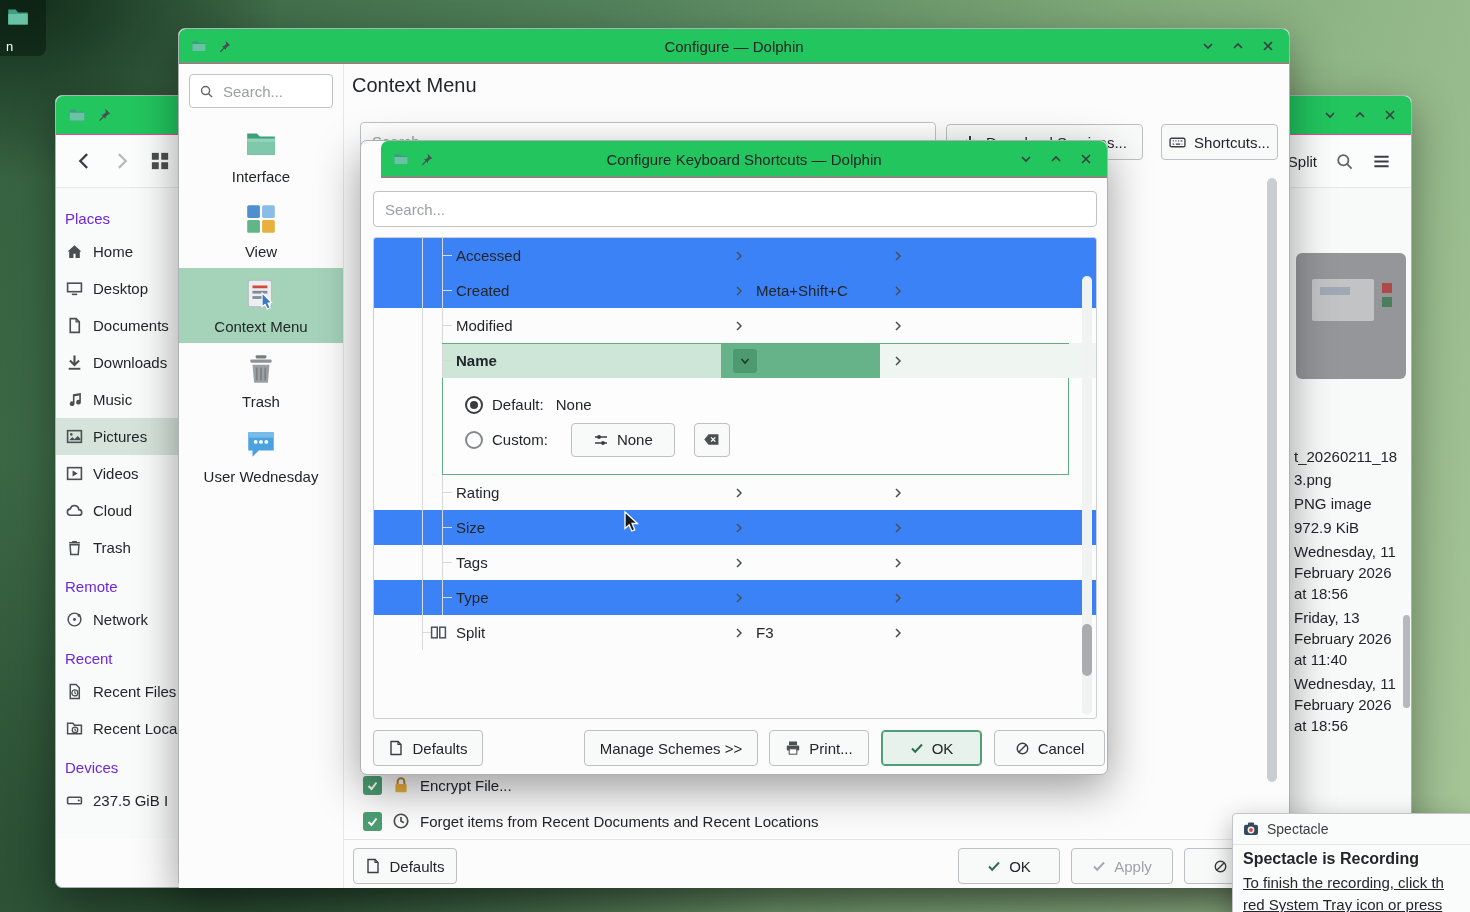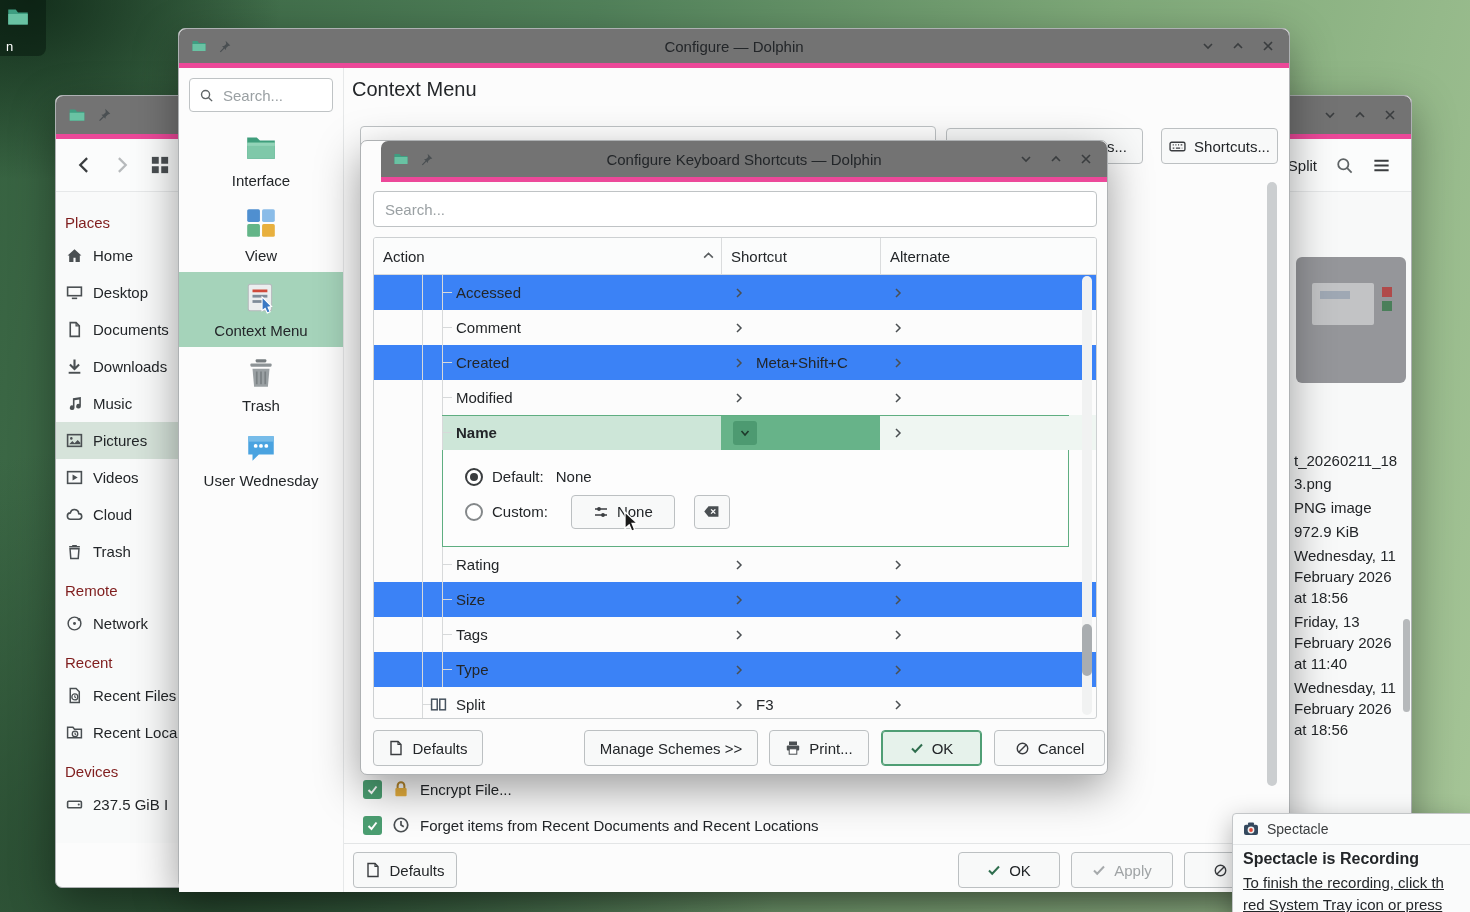--- a/index.html
+++ b/index.html
@@ -4,21 +4,21 @@
 <style>
   html,body{margin:0;padding:0;}
   body{font-family:"Liberation Sans",sans-serif;font-size:15px;color:#232629;}
   .desktop{position:relative;width:1470px;height:912px;overflow:hidden;
     background:
       radial-gradient(420px 300px at 2% 0%, rgba(8,30,16,.75), transparent 60%),
       radial-gradient(900px 600px at 10% 95%, #27492f, transparent 70%),
       linear-gradient(105deg,#35603f 0%,#51815a 35%,#7fa979 65%,#a7c698 100%);}
   .win{position:absolute;background:#fcfcfc;border:1px solid #aeb1b3;border-radius:7px;
        box-shadow:0 14px 44px rgba(0,0,0,.38);box-sizing:border-box;}
-  .titlebar{height:36px;background:#737373;border-bottom:5px solid #ec4899;display:flex;
+  .titlebar{height:36px;background:#22c55e;border-bottom:1px solid #ec4899;display:flex;
        align-items:center;position:relative;border-radius:7px 7px 0 0;}
   .tb-title{position:absolute;left:0;right:0;text-align:center;font-size:15px;color:#232629;pointer-events:none;}
   .tb-left{display:flex;align-items:center;gap:10px;padding-left:12px;z-index:1;}
   .tb-controls{margin-left:auto;display:flex;gap:8px;padding-right:10px;z-index:1;}
   .tb-btn{width:22px;height:22px;display:flex;align-items:center;justify-content:center;border-radius:4px;}
   .ico{display:inline-flex;align-items:center;justify-content:center;}
   .ico svg{display:block;}
   .btn{display:flex;align-items:center;justify-content:center;gap:8px;height:36px;
        border:1px solid #bcc0c2;border-radius:4px;background:#f8f9f9;font-size:15px;color:#232629;box-sizing:border-box;}
   .btn.focus-green{border-color:#4f9e74;box-shadow:inset 0 0 0 1px #4f9e74;background:#e6f2eb;}
@@ -30,21 +30,21 @@
 
   
   .win-dolphin{left:55px;top:95px;width:1357px;height:793px;z-index:1;}
   .d-titlebar{height:38px;}
   .d-toolbar{height:52px;display:flex;align-items:center;background:#fbfcfc;border-bottom:1px solid #e6e8e9;
        padding:0 20px 0 18px;gap:18px;}
   .d-toolbar .right{margin-left:auto;display:flex;align-items:center;gap:18px;}
   .tool-split{display:flex;align-items:center;gap:7px;color:#232629;}
   .d-body{display:flex;height:651px;}
   .places{width:123px;background:#f9fafa;border-right:1px solid #e4e6e7;padding-top:16px;box-sizing:border-box;overflow:hidden;}
-  .place-section-label{color:#7f1d1d;padding:6px 8px 6px 9px;margin-top:6px;}
+  .place-section-label{color:#6d28d9;padding:6px 8px 6px 9px;margin-top:6px;}
   .place-section-label:first-child{margin-top:0;}
   .place-item{height:37px;display:flex;align-items:center;gap:10px;padding-left:10px;white-space:nowrap;overflow:hidden;}
   .place-item.selected{background:#d6e3da;}
   .p-ico{width:17px;height:17px;flex:none;}
   .d-main{flex:1;background:#fcfcfc;}
   .d-info{width:122px;background:#f8f9f9;border-left:1px solid #e4e6e7;box-sizing:border-box;
        position:relative;padding:0 4px;overflow:hidden;}
   .thumb{margin:65px auto 0 auto;width:110px;height:126px;border-radius:6px;background:#95969a;position:relative;overflow:hidden;}
   .thumb .scr{position:absolute;left:16px;top:26px;width:62px;height:42px;background:#c2c3c5;border-radius:2px;}
   .thumb .scr2{position:absolute;left:24px;top:34px;width:30px;height:8px;background:#9fa8b4;}
@@ -617,59 +617,27 @@
                 <path d="M2 2l8 8M10 2l-8 8" stroke="#3a3d3f" stroke-width="1.6"></path>
               </svg>
             </span>
           </span>
       </div>
     </div>
     <div class="search-box s-search">
       <input type="text" placeholder="Search..." style="">
     </div>
     <div class="s-table">
-      <div class="s-header">
-        <div class="hc">Action</div>
-        <div class="hc">Shortcut</div>
-        <div class="hc">Alternate</div>
-        <span class="sort-ind ico">
-            <svg width="13" height="13" viewBox="0 0 12 12">
-              <path d="M2 8l4-4 4 4" fill="none" stroke="#5a5e60" stroke-width="1.5"></path>
-            </svg>
-          </span>
-      </div>
       <div class="s-rows" id="srows">
           <div class="srow alt">
             <span class="guide-outer"></span>
             <div class="c-action">
               <span class="guide-inner"></span>
               <span class="tick" style="left: 68px;"></span>
               <span>Accessed</span>
-            </div>
-            <div class="c-short">
-              <span class="chev ico">
-                <svg width="12" height="12" viewBox="0 0 12 12">
-                  <path d="M4 2l4 4-4 4" fill="none" stroke="#4a4f52" stroke-width="1.5"></path>
-                </svg>
-              </span>
-            </div>
-            <div class="c-alt">
-              <span class="chev ico">
-                <svg width="12" height="12" viewBox="0 0 12 12">
-                  <path d="M4 2l4 4-4 4" fill="none" stroke="#4a4f52" stroke-width="1.5"></path>
-                </svg>
-              </span>
-            </div>
-          </div>
-          <div class="srow">
-            <span class="guide-outer"></span>
-            <div class="c-action">
-              <span class="guide-inner"></span>
-              <span class="tick" style="left: 68px;"></span>
-              <span>Comment</span>
             </div>
             <div class="c-short">
               <span class="chev ico">
                 <svg width="12" height="12" viewBox="0 0 12 12">
                   <path d="M4 2l4 4-4 4" fill="none" stroke="#4a4f52" stroke-width="1.5"></path>
                 </svg>
               </span>
             </div>
             <div class="c-alt">
               <span class="chev ico">

